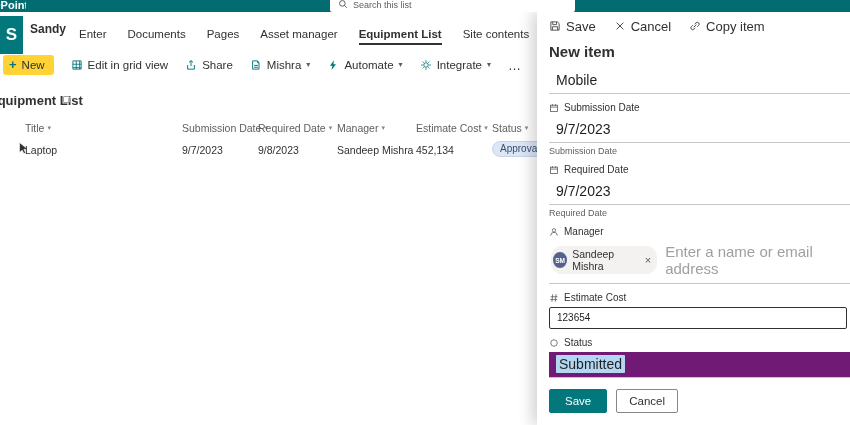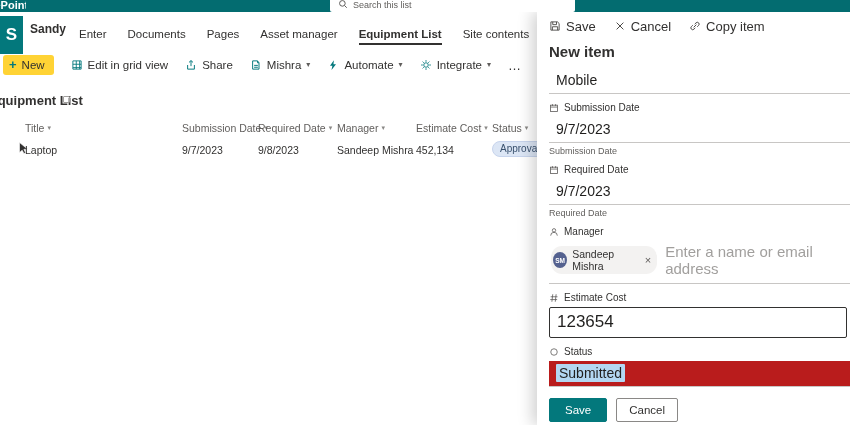--- a/index.html
+++ b/index.html
@@ -108,23 +108,23 @@
   .field { margin-top:8px; }
   .f-label { display:flex; align-items:center; gap:5px; font-size:10px; color:#323130; }
   .f-label .ic10 { color:#605e5c; }
   .f-input {
     margin-top:4px; padding:4px 0 5px 7px; font-size:14px; color:#201f1e;
     border-bottom:1px solid #c8c6c4;
   }
   .f-helper { font-size:9px; color:#605e5c; margin-top:3px; }
   .f-box {
     margin-top:4px; margin-right:3px; padding:4px 7px 5px;
-    border:1.5px solid #323130; border-radius:2px; font-size:17px; color:#201f1e;
-  }
-  .status-input { background:#b91c1c; }
+    border:1.5px solid #323130; border-radius:2px; font-size:10px; color:#201f1e;
+  }
+  .status-input { background:#701a75; }
   .status-input .sel { background:#b3d7f2; padding:1px 3px; border-radius:1px; }
 
   .people-row {
     display:flex; align-items:center; gap:8px; margin-top:4px;
     border-bottom:1px solid #c8c6c4; padding:2px 0 6px 2px;
   }
   .person-chip {
     display:flex; align-items:center; gap:5px;
     background:#f3f2f1; border-radius:11px; padding:2px 6px 2px 2px;
     font-size:10.5px; color:#323130;

